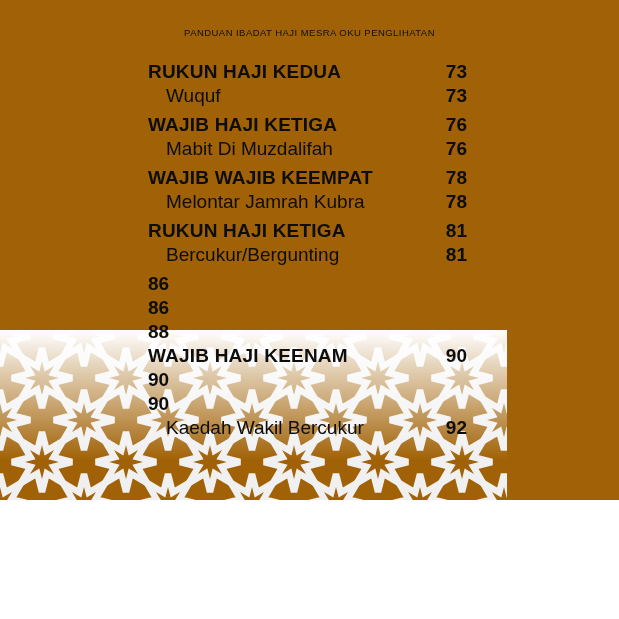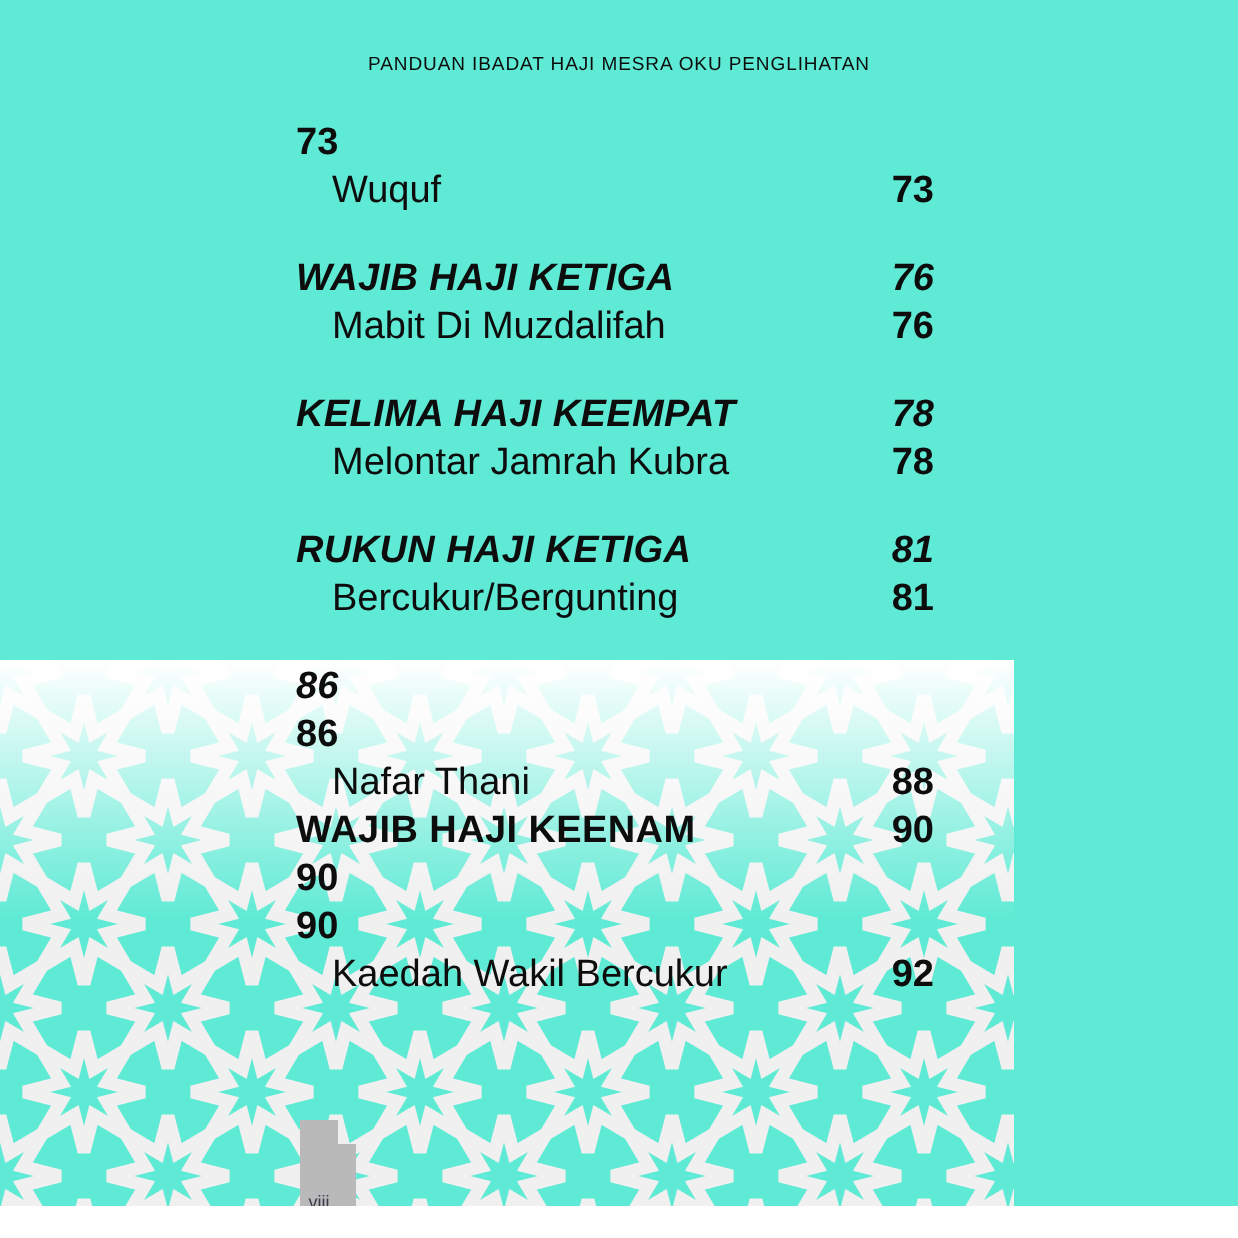--- a/index.html
+++ b/index.html
@@ -1,32 +1,32 @@
 <!DOCTYPE html>
 <html style="--text: #0d0d0d; --tab_gray: #b9b9b9; --pattern_gray: #f0f0f0;"><head>
 <meta charset="utf-8">
 <style>
   html,body{margin:0;padding:0;background:#fff;}
   .page{
-    position:relative;width:619px;height:603px;background:#5eead4;overflow:hidden;
+    position:relative;width:619px;height:500px;background:#a16207;overflow:hidden;
     font-family:"Liberation Sans",sans-serif;
   }
   .bg-svg{position:absolute;left:0;top:0;width:619px;height:619px;z-index:0;}
   .bg-svg .star{fill:none;stroke:var(--pattern_gray);stroke-width:6.5;}
   .running-header{
     position:absolute;top:27px;left:0;width:100%;text-align:center;
     font-size:9.5px;letter-spacing:0.45px;color:var(--text);z-index:2;
   }
   .toc{position:absolute;left:148px;top:60px;width:319px;z-index:2;}
   .toc-row{
     display:flex;justify-content:space-between;align-items:baseline;
     height:24px;line-height:24px;font-size:19px;color:var(--text);
     white-space:nowrap;
   }
-  .toc-row.gap{margin-top:20px;font-style:italic;}
+  .toc-row.gap{margin-top:5px;}
   .toc-row.head .label{font-weight:bold;letter-spacing:0.2px;}
   .toc-row.sub .label{padding-left:18px;}
   .toc-row .pg{font-weight:bold;}
   .page-tab-tall{
     position:absolute;left:150px;top:560px;width:19px;height:59px;
     background:var(--tab_gray);z-index:1;
   }
   .page-tab-step{
     position:absolute;left:169px;top:572px;width:9px;height:47px;
     background:var(--tab_gray);z-index:1;
@@ -60,36 +60,37 @@
       </linearGradient>
     </defs>
     <rect x="0" y="330" width="507" height="289" fill="url(#girih)"></rect>
     <rect x="0" y="330" width="507" height="130" fill="url(#fadeTop)"></rect>
   </svg>
 
   <div class="running-header">PANDUAN IBADAT HAJI MESRA OKU PENGLIHATAN</div>
 
   <div class="toc">
       <div class="toc-row head">
+        <span class="label">RUKUN HAJI KEDUA</span>
         <span class="pg">73</span>
       </div>
       <div class="toc-row sub">
         <span class="label">Wuquf</span>
         <span class="pg">73</span>
       </div>
       <div class="toc-row head gap">
         <span class="label">WAJIB HAJI KETIGA</span>
         <span class="pg">76</span>
       </div>
       <div class="toc-row sub">
         <span class="label">Mabit Di Muzdalifah</span>
         <span class="pg">76</span>
       </div>
       <div class="toc-row head gap">
-        <span class="label">KELIMA HAJI KEEMPAT</span>
+        <span class="label">WAJIB WAJIB KEEMPAT</span>
         <span class="pg">78</span>
       </div>
       <div class="toc-row sub">
         <span class="label">Melontar Jamrah Kubra</span>
         <span class="pg">78</span>
       </div>
       <div class="toc-row head gap">
         <span class="label">RUKUN HAJI KETIGA</span>
         <span class="pg">81</span>
       </div>
@@ -97,21 +98,20 @@
         <span class="label">Bercukur/Bergunting</span>
         <span class="pg">81</span>
       </div>
       <div class="toc-row head gap">
         <span class="pg">86</span>
       </div>
       <div class="toc-row sub">
         <span class="pg">86</span>
       </div>
       <div class="toc-row sub">
-        <span class="label">Nafar Thani</span>
         <span class="pg">88</span>
       </div>
       <div class="toc-row head">
         <span class="label">WAJIB HAJI KEENAM</span>
         <span class="pg">90</span>
       </div>
       <div class="toc-row sub">
         <span class="pg">90</span>
       </div>
       <div class="toc-row sub">

